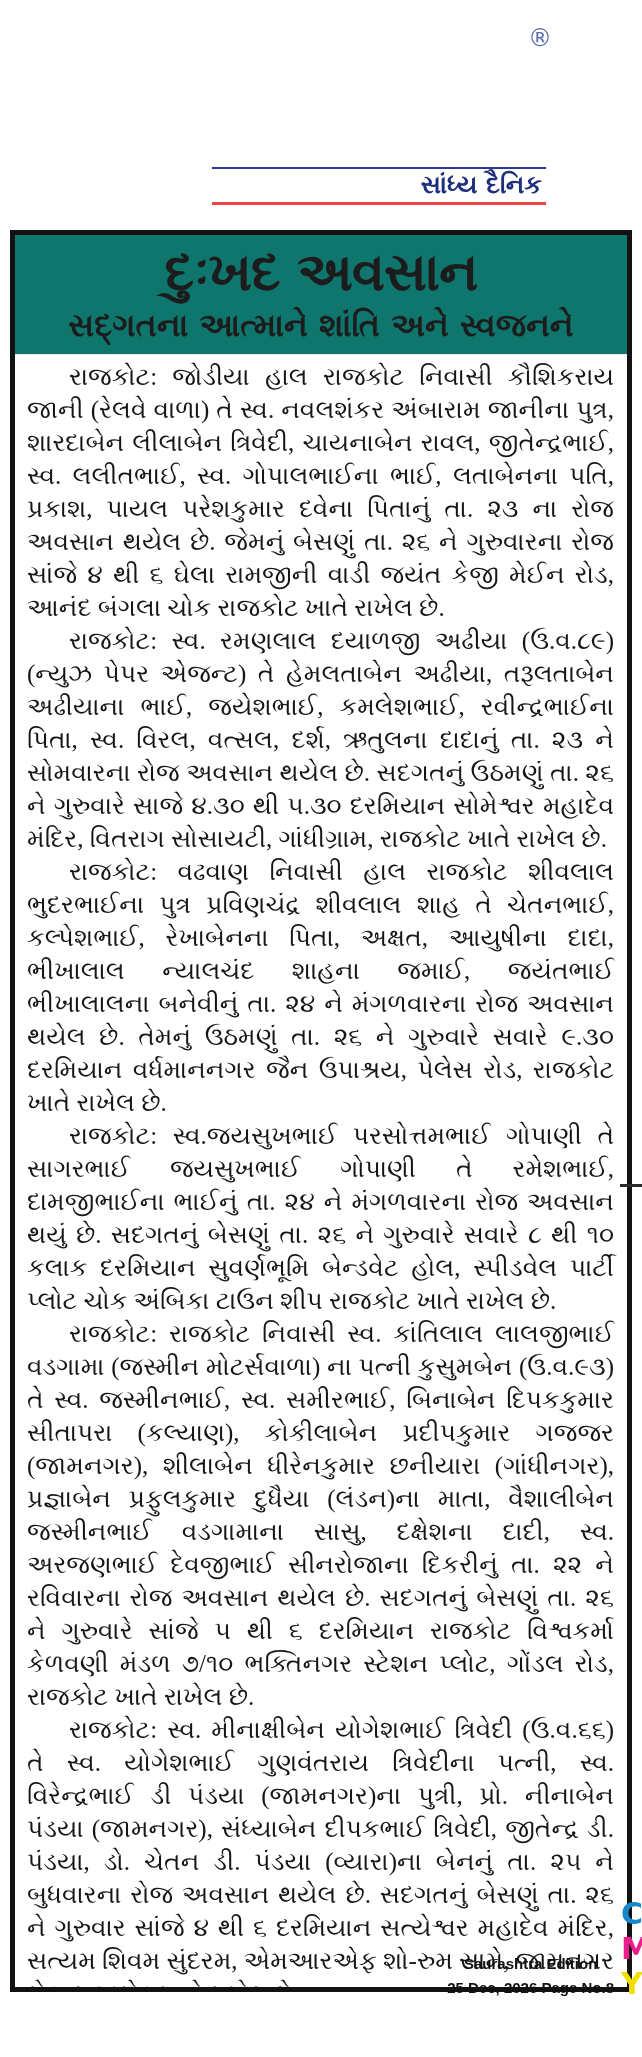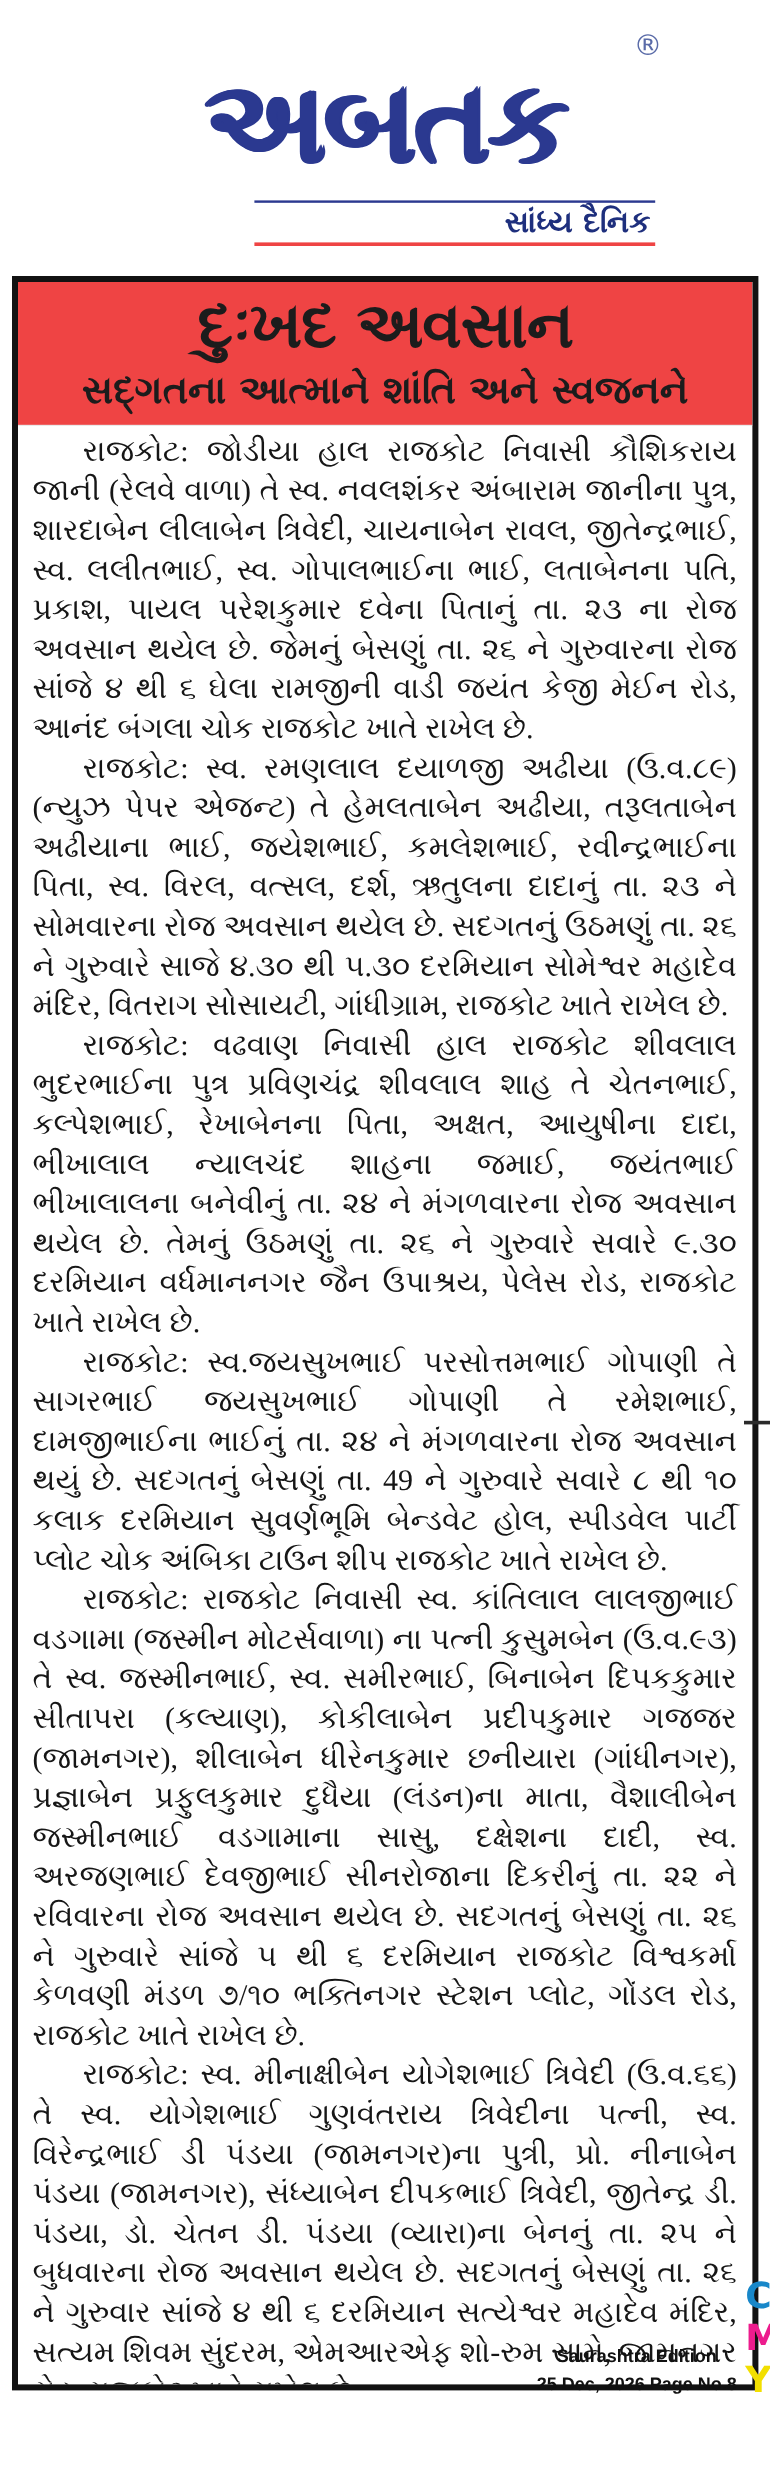--- a/index.html
+++ b/index.html
@@ -35,21 +35,21 @@
   .sub-banner .txt {
     font-family:"DejaVu Sans","Liberation Sans",sans-serif;
     font-weight:bold; font-size:25px; color:#1e2f7d;
   }
   
   .obit-box {
     position:absolute; left:10px; top:230px; width:622px; height:1762px;
     border:5px solid #121212; background:#ffffff; overflow:hidden;
   }
   .obit-head {
-    background:#ef4444; padding:6px 8px 10px 8px; text-align:center;
+    background:#0f766e; padding:6px 8px 10px 8px; text-align:center;
     border-bottom:1px solid #eaeaea;
   }
   .obit-title {
     font-family:"DejaVu Sans","Liberation Sans",sans-serif;
     font-weight:900; font-size:53px; line-height:62px; color:#1c1c1c;
     letter-spacing:-1px;
   }
   .obit-subtitle {
     font-family:"DejaVu Sans","Liberation Sans",sans-serif;
     font-weight:800; font-size:32px; line-height:37px; color:#1c1c1c;
@@ -73,21 +73,20 @@
     position:absolute; right:28px; top:1952px; text-align:center;
     font-family:"Liberation Sans","DejaVu Sans",sans-serif;
     font-weight:bold; font-size:15px; line-height:24px; color:#111;
   }
 </style>
 </head>
 <body>
 
 <header class="masthead">
   <div class="reg-mark">®</div>
-  <div class="logo">અબતક</div>
   <div class="sub-banner">
     <span class="txt">સાંધ્ય દૈનિક</span>
   </div>
 </header>
 
 <section class="obit-box">
   <div class="obit-head">
     <div class="obit-title">દુઃખદ અવસાન</div>
     <div class="obit-subtitle">સદ્ગતના આત્માને શાંતિ અને સ્વજનને</div>
   </div>
@@ -95,21 +94,21 @@
     <p>
       <span class="city-label">રાજકોટ:</span><span> જોડીયા હાલ રાજકોટ નિવાસી  કૌશિકરાય જાની (રેલવે વાળા) તે સ્વ. નવલશંકર અંબારામ જાનીના પુત્ર, શારદાબેન લીલાબેન ત્રિવેદી, ચાયનાબેન રાવલ, જીતેન્દ્રભાઈ, સ્વ. લલીતભાઈ, સ્વ. ગોપાલભાઈના ભાઈ, લતાબેનના પતિ, પ્રકાશ, પાયલ પરેશકુમાર દવેના પિતાનું તા. ૨૩ ના રોજ અવસાન થયેલ છે. જેમનું બેસણું તા. ૨૬ ને ગુરુવારના રોજ સાંજે ૪ થી ૬ ઘેલા રામજીની વાડી જયંત કેજી મેઈન રોડ, આનંદ બંગલા ચોક રાજકોટ ખાતે રાખેલ છે.</span>
     </p>
     <p>
       <span class="city-label">રાજકોટ:</span><span> સ્વ. રમણલાલ દયાળજી અઢીયા (ઉ.વ.૮૯) (ન્યુઝ પેપર એજન્ટ) તે હેમલતાબેન અઢીયા, તરૂલતાબેન અઢીયાના ભાઈ, જયેશભાઈ, કમલેશભાઈ, રવીન્દ્રભાઈના પિતા, સ્વ. વિરલ, વત્સલ, દર્શ, ઋતુલના દાદાનું તા. ૨૩ ને સોમવારના રોજ અવસાન થયેલ છે. સદગતનું ઉઠમણું તા. ૨૬ ને ગુરુવારે સાજે ૪.૩૦ થી ૫.૩૦ દરમિયાન સોમેશ્વર મહાદેવ મંદિર, વિતરાગ સોસાયટી, ગાંધીગ્રામ, રાજકોટ ખાતે રાખેલ છે.</span>
     </p>
     <p>
       <span class="city-label">રાજકોટ:</span><span> વઢવાણ નિવાસી હાલ રાજકોટ શીવલાલ ભુદરભાઈના પુત્ર પ્રવિણચંદ્ર શીવલાલ શાહ તે ચેતનભાઈ, કલ્પેશભાઈ, રેખાબેનના પિતા, અક્ષત, આયુષીના દાદા, ભીખાલાલ ન્યાલચંદ શાહના જમાઈ, જયંતભાઈ ભીખાલાલના બનેવીનું તા. ૨૪ ને મંગળવારના રોજ અવસાન થયેલ છે. તેમનું ઉઠમણું તા. ૨૬ ને ગુરુવારે સવારે ૯.૩૦ દરમિયાન વર્ધમાનનગર જૈન ઉપાશ્રય, પેલેસ રોડ, રાજકોટ ખાતે રાખેલ છે.</span>
     </p>
     <p>
-      <span class="city-label">રાજકોટ:</span><span> સ્વ.જયસુખભાઈ પરસોત્તમભાઈ ગોપાણી તે સાગરભાઈ જયસુખભાઈ ગોપાણી  તે રમેશભાઈ, દામજીભાઈના ભાઈનું તા. ૨૪ ને મંગળવારના રોજ અવસાન થયું છે. સદગતનું બેસણું તા. 49 ને ગુરુવારે સવારે ૮ થી ૧૦ કલાક દરમિયાન સુવર્ણભૂમિ બેન્ડવેટ હોલ, સ્પીડવેલ પાર્ટી પ્લોટ ચોક અંબિકા ટાઉન શીપ રાજકોટ ખાતે રાખેલ છે.</span>
+      <span class="city-label">રાજકોટ:</span><span> સ્વ.જયસુખભાઈ પરસોત્તમભાઈ ગોપાણી તે સાગરભાઈ જયસુખભાઈ ગોપાણી  તે રમેશભાઈ, દામજીભાઈના ભાઈનું તા. ૨૪ ને મંગળવારના રોજ અવસાન થયું છે. સદગતનું બેસણું તા. ૨૬ ને ગુરુવારે સવારે ૮ થી ૧૦ કલાક દરમિયાન સુવર્ણભૂમિ બેન્ડવેટ હોલ, સ્પીડવેલ પાર્ટી પ્લોટ ચોક અંબિકા ટાઉન શીપ રાજકોટ ખાતે રાખેલ છે.</span>
     </p>
     <p>
       <span class="city-label">રાજકોટ:</span><span> રાજકોટ નિવાસી સ્વ. કાંતિલાલ લાલજીભાઈ વડગામા (જસ્મીન મોટર્સવાળા) ના પત્ની કુસુમબેન (ઉ.વ.૯૩) તે સ્વ. જસ્મીનભાઈ, સ્વ. સમીરભાઈ, બિનાબેન દિપકકુમાર સીતાપરા (કલ્યાણ), કોકીલાબેન પ્રદીપકુમાર ગજજર (જામનગર), શીલાબેન ધીરેનકુમાર છનીયારા (ગાંધીનગર), પ્રજ્ઞાબેન પ્રફુલકુમાર દુધૈયા (લંડન)ના માતા, વૈશાલીબેન જસ્મીનભાઈ વડગામાના સાસુ, દક્ષેશના દાદી, સ્વ. અરજણભાઈ દેવજીભાઈ સીનરોજાના દિકરીનું તા. ૨૨ ને રવિવારના રોજ અવસાન થયેલ છે. સદગતનું બેસણું તા. ૨૬ ને ગુરુવારે સાંજે ૫ થી ૬ દરમિયાન રાજકોટ વિશ્વકર્મા કેળવણી મંડળ ૭/૧૦ ભક્તિનગર સ્ટેશન પ્લોટ, ગોંડલ રોડ, રાજકોટ ખાતે રાખેલ છે.</span>
     </p>
     <p>
       <span class="city-label">રાજકોટ:</span><span> સ્વ. મીનાક્ષીબેન યોગેશભાઈ ત્રિવેદી (ઉ.વ.૬૬) તે સ્વ. યોગેશભાઈ ગુણવંતરાય ત્રિવેદીના પત્ની, સ્વ. વિરેન્દ્રભાઈ ડી પંડયા (જામનગર)ના પુત્રી, પ્રો. નીનાબેન પંડયા (જામનગર), સંધ્યાબેન દીપકભાઈ ત્રિવેદી, જીતેન્દ્ર ડી. પંડયા, ડો. ચેતન ડી. પંડયા (વ્યારા)ના બેનનું તા. ૨૫ ને બુધવારના રોજ અવસાન થયેલ છે. સદગતનું બેસણું તા. ૨૬ ને ગુરુવાર સાંજે ૪ થી ૬ દરમિયાન સત્યેશ્વર મહાદેવ મંદિર, સત્યમ શિવમ સુંદરમ, એમઆરએફ શો-રુમ સામે, જામનગર રોડ, રાજકોટ ખાતે રાખેલ છે.</span>
     </p>
   </div>
 </section>
 

